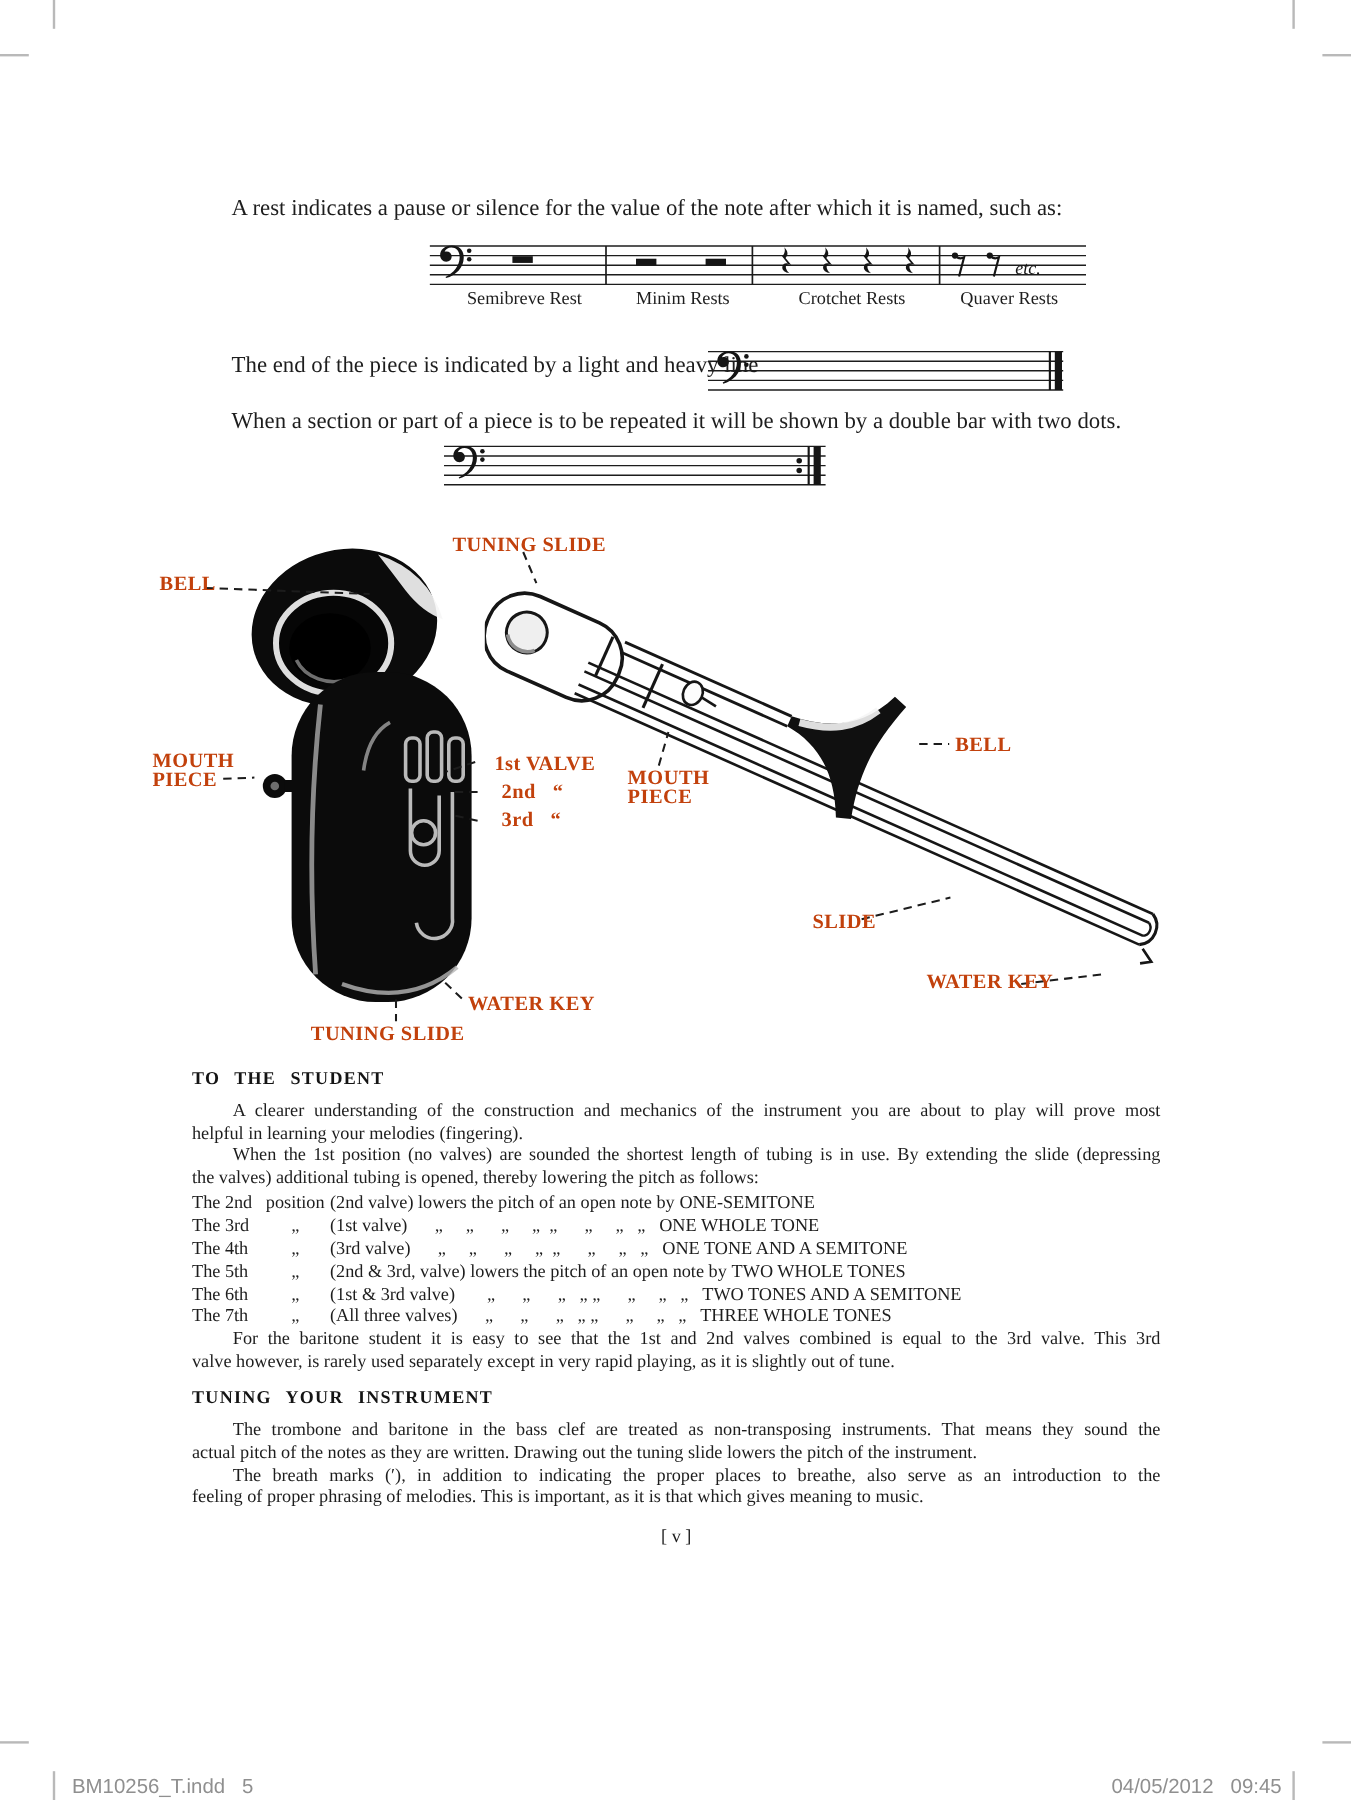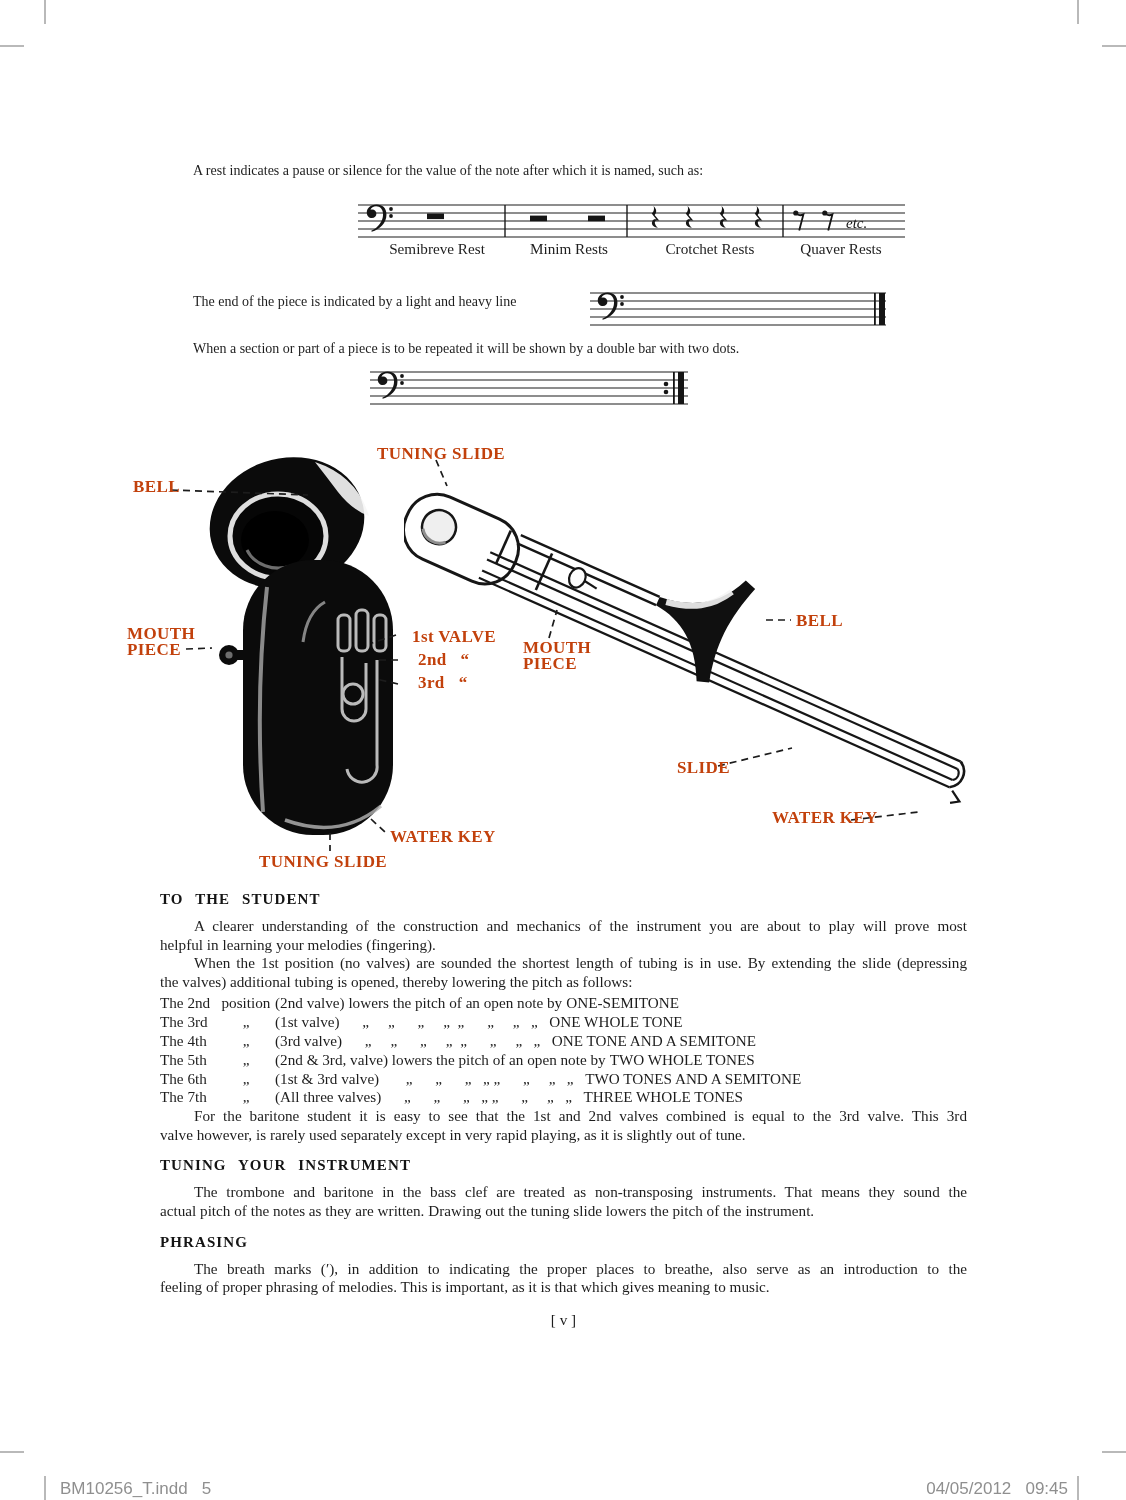--- a/index.html
+++ b/index.html
@@ -1,21 +1,21 @@
 <!DOCTYPE html>
 <html><head>
 <meta charset="utf-8">
 <style>
   html,body{margin:0;padding:0;background:#e8e8e8;}
   .page{position:relative;width:1126px;height:1500px;background:#ffffff;overflow:hidden;
         font-family:"Liberation Serif","DejaVu Serif",serif;color:#1d1d1d;margin:0 auto;}
   
   .crop{position:absolute;background:#b9b9b9;}
   
-  .tline{position:absolute;left:160px;width:807px;font-size:14px;}
+  .tline{position:absolute;left:160px;width:807px;font-size:19px;}
   .indent{padding-left:33px;}
   
   .staffsvg{position:absolute;}
   .rest-label{position:absolute;top:240px;transform:translateX(-50%);font-size:15.2px;white-space:nowrap;}
   
   .dlabel{position:absolute;font-weight:700;font-size:17px;letter-spacing:.4px;color:#c2410c;
           white-space:pre;line-height:16px;}
   .leaders{position:absolute;left:0;top:0;pointer-events:none;}
   .leaders line{stroke:#1c1c1c;stroke-width:1.7;stroke-dasharray:7 5;}
   
@@ -243,21 +243,20 @@
       </div>
     <div class="para">
         <div class="line">For the baritone student it is easy to see that the 1st and 2nd valves combined is equal to the 3rd valve.  This 3rd</div>
         <div class="line">valve however, is rarely used separately except in very rapid playing, as it is slightly out of tune.</div>
       </div>
     <div class="heading h-gap">TUNING YOUR INSTRUMENT</div>
     <div class="para">
         <div class="line">The trombone and baritone in the bass clef are treated as non-transposing instruments.  That means they sound the</div>
         <div class="line">actual pitch of the notes as they are written.  Drawing out the tuning slide lowers the pitch of the instrument.</div>
       </div>
-    <div class="heading h-gap">PHRASING</div>
     <div class="para">
         <div class="line">The breath marks (′), in addition to indicating the proper places to breathe, also serve as an introduction to the</div>
         <div class="line">feeling of proper phrasing of melodies.  This is important, as it is that which gives meaning to music.</div>
       </div>
     <div class="pagenum">[ v ]</div>
   </div>
 
   <div class="footer-text" style="left:60px;top:1479px;">BM10256_T.indd   5</div>
   <div class="footer-text" style="right:58px;top:1479px;">04/05/2012   09:45</div>
 

